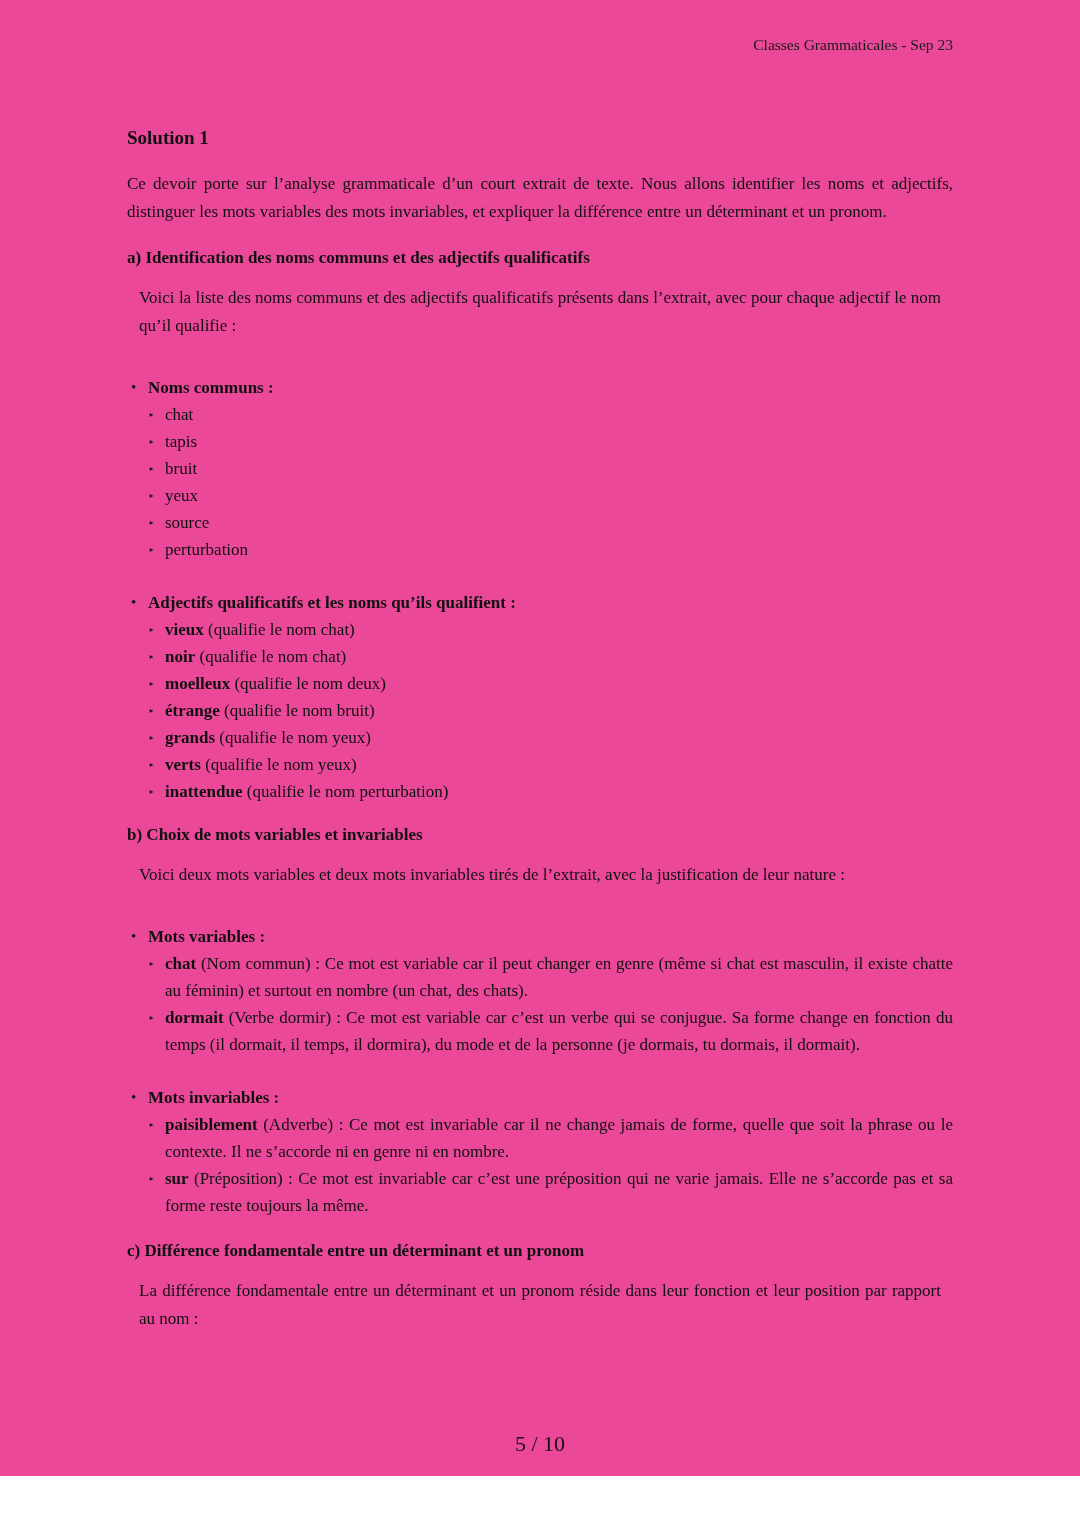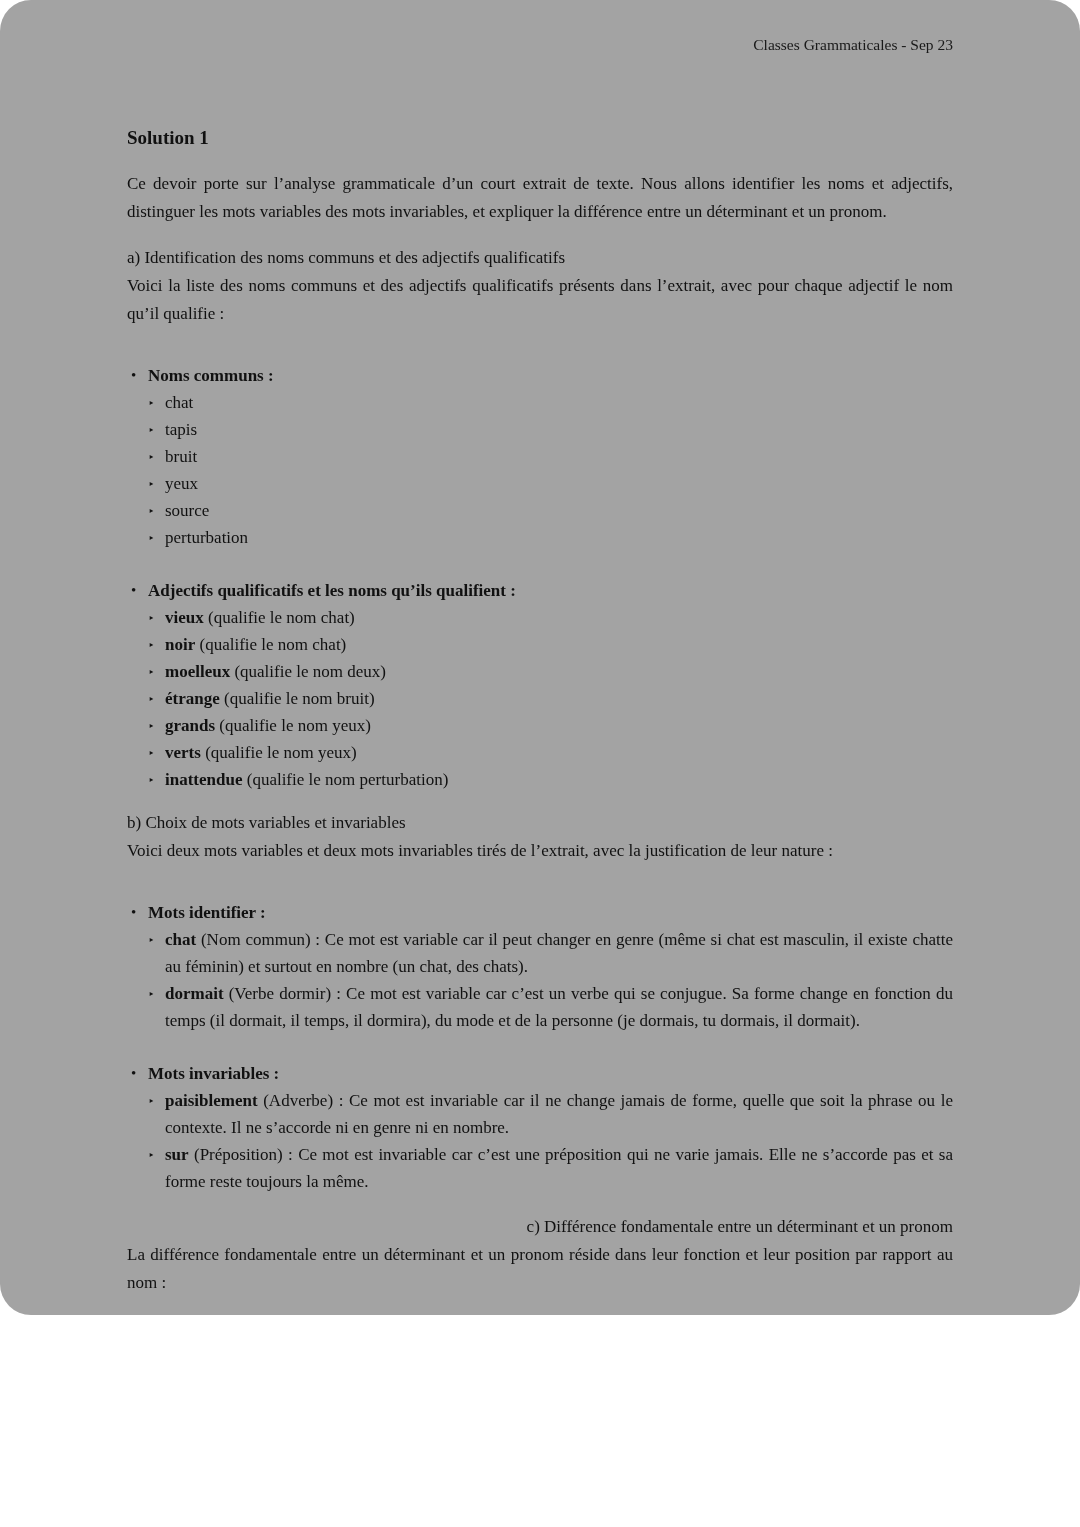--- a/index.html
+++ b/index.html
@@ -1,25 +1,24 @@
 <!DOCTYPE html>
 <html lang="fr"><head>
 <meta charset="utf-8">
 <style>
   html, body { margin: 0; padding: 0; background: #ffffff; }
   .page {
     position: relative;
     width: 1080px;
-    height: 1315px;
-    background: #a3a3a3;
+    height: 1476px;
+    background: #ec4899;
     color: #111111;
     font-family: "Liberation Serif", "DejaVu Serif", serif;
     font-size: 17px;
     overflow: hidden;
-    border-radius: 31px;
   }
   .running-header {
     position: absolute;
     top: 36px;
     right: 127px;
     font-size: 15.5px;
     line-height: 18px;
     color: #1a1a1a;
   }
   .content {
@@ -34,25 +33,25 @@
     line-height: 32px;
     font-weight: bold;
   }
   .para {
     margin: 16px 0 0 0;
     text-align: justify;
     line-height: 28px;
   }
   .sec-head {
     margin: 18px 0 0 0;
-    font-weight: normal;
+    font-weight: bold;
     line-height: 28px;
   }
   .sec-para {
-    margin: 0;
+    margin: 12px;
     text-align: justify;
     line-height: 28px;
   }
   ul.l1 {
     list-style: none;
     margin: 34px 0 16px 0;
     padding: 0;
   }
   ul.l1 > li {
     position: relative;
@@ -143,36 +142,36 @@
         </ul>
       </li>
     </ul>
 
     <p class="sec-head" style="margin-top:0;">b) Choix de mots variables et invariables</p>
     <p class="sec-para">Voici deux mots variables et deux mots invariables tirés de l’extrait, avec la justification de leur nature :</p>
 
     <ul class="l1">
       <li>
         <span class="bullet1">•</span>
-        <span class="l1-head">Mots identifier :</span>
+        <span class="l1-head">Mots variables :</span>
         <ul class="l2">
           <li><span class="bullet2">‣</span><span class="bold">chat</span> <span>(Nom commun) : Ce mot est variable car il peut changer en genre (même si chat est masculin, il existe chatte au féminin) et surtout en nombre (un chat, des chats).</span></li>
           <li><span class="bullet2">‣</span><span class="bold">dormait</span> <span>(Verbe dormir) : Ce mot est variable car c’est un verbe qui se conjugue. Sa forme change en fonction du temps (il dormait, il temps, il dormira), du mode et de la personne (je dormais, tu dormais, il dormait).</span></li>
         </ul>
       </li>
       <li>
         <span class="bullet1">•</span>
         <span class="l1-head">Mots invariables :</span>
         <ul class="l2">
           <li><span class="bullet2">‣</span><span class="bold">paisiblement</span> <span>(Adverbe) : Ce mot est invariable car il ne change jamais de forme, quelle que soit la phrase ou le contexte. Il ne s’accorde ni en genre ni en nombre.</span></li>
           <li><span class="bullet2">‣</span><span class="bold">sur</span> <span>(Préposition) : Ce mot est invariable car c’est une préposition qui ne varie jamais. Elle ne s’accorde pas et sa forme reste toujours la même.</span></li>
         </ul>
       </li>
     </ul>
 
-    <p class="sec-head" style="margin-top:18px;text-align:right;">c) Différence fondamentale entre un déterminant et un pronom</p>
+    <p class="sec-head" style="margin-top:18px;">c) Différence fondamentale entre un déterminant et un pronom</p>
     <p class="sec-para">La différence fondamentale entre un déterminant et un pronom réside dans leur fonction et leur position par rapport au nom :</p>
 
   </div>
 
   <div class="footer">5 / 10</div>
 
 </div>
 
 </body></html>

